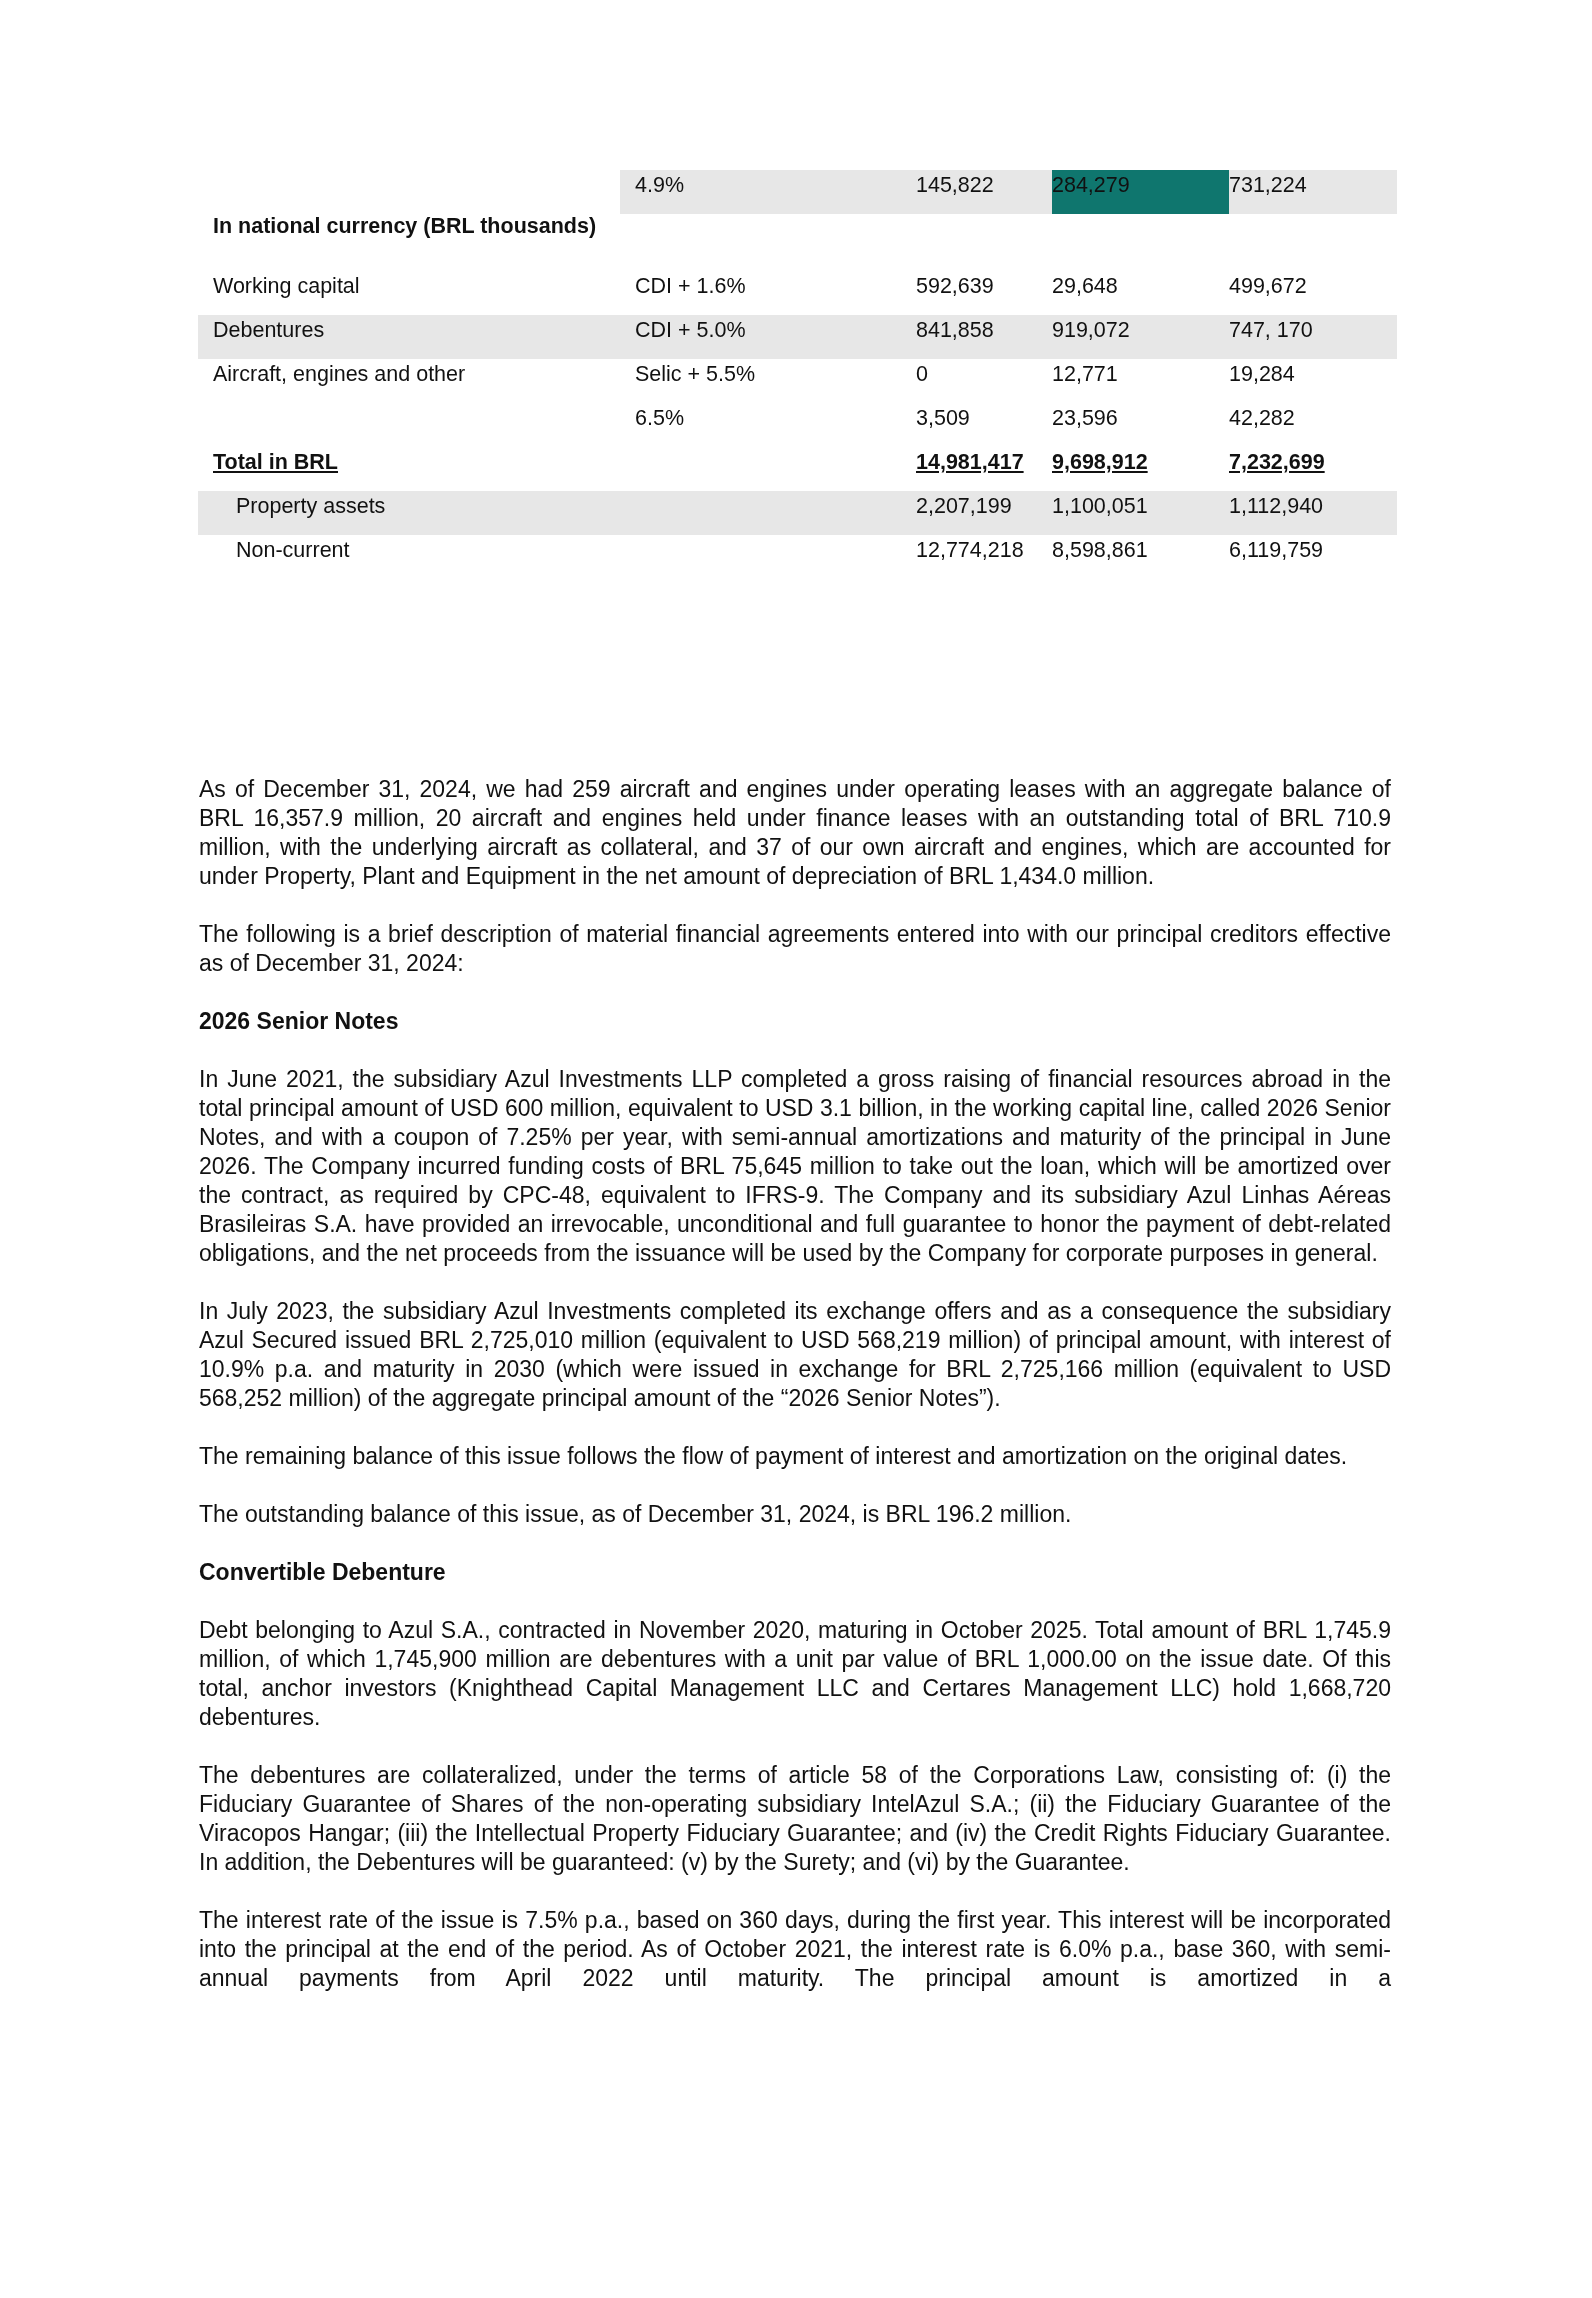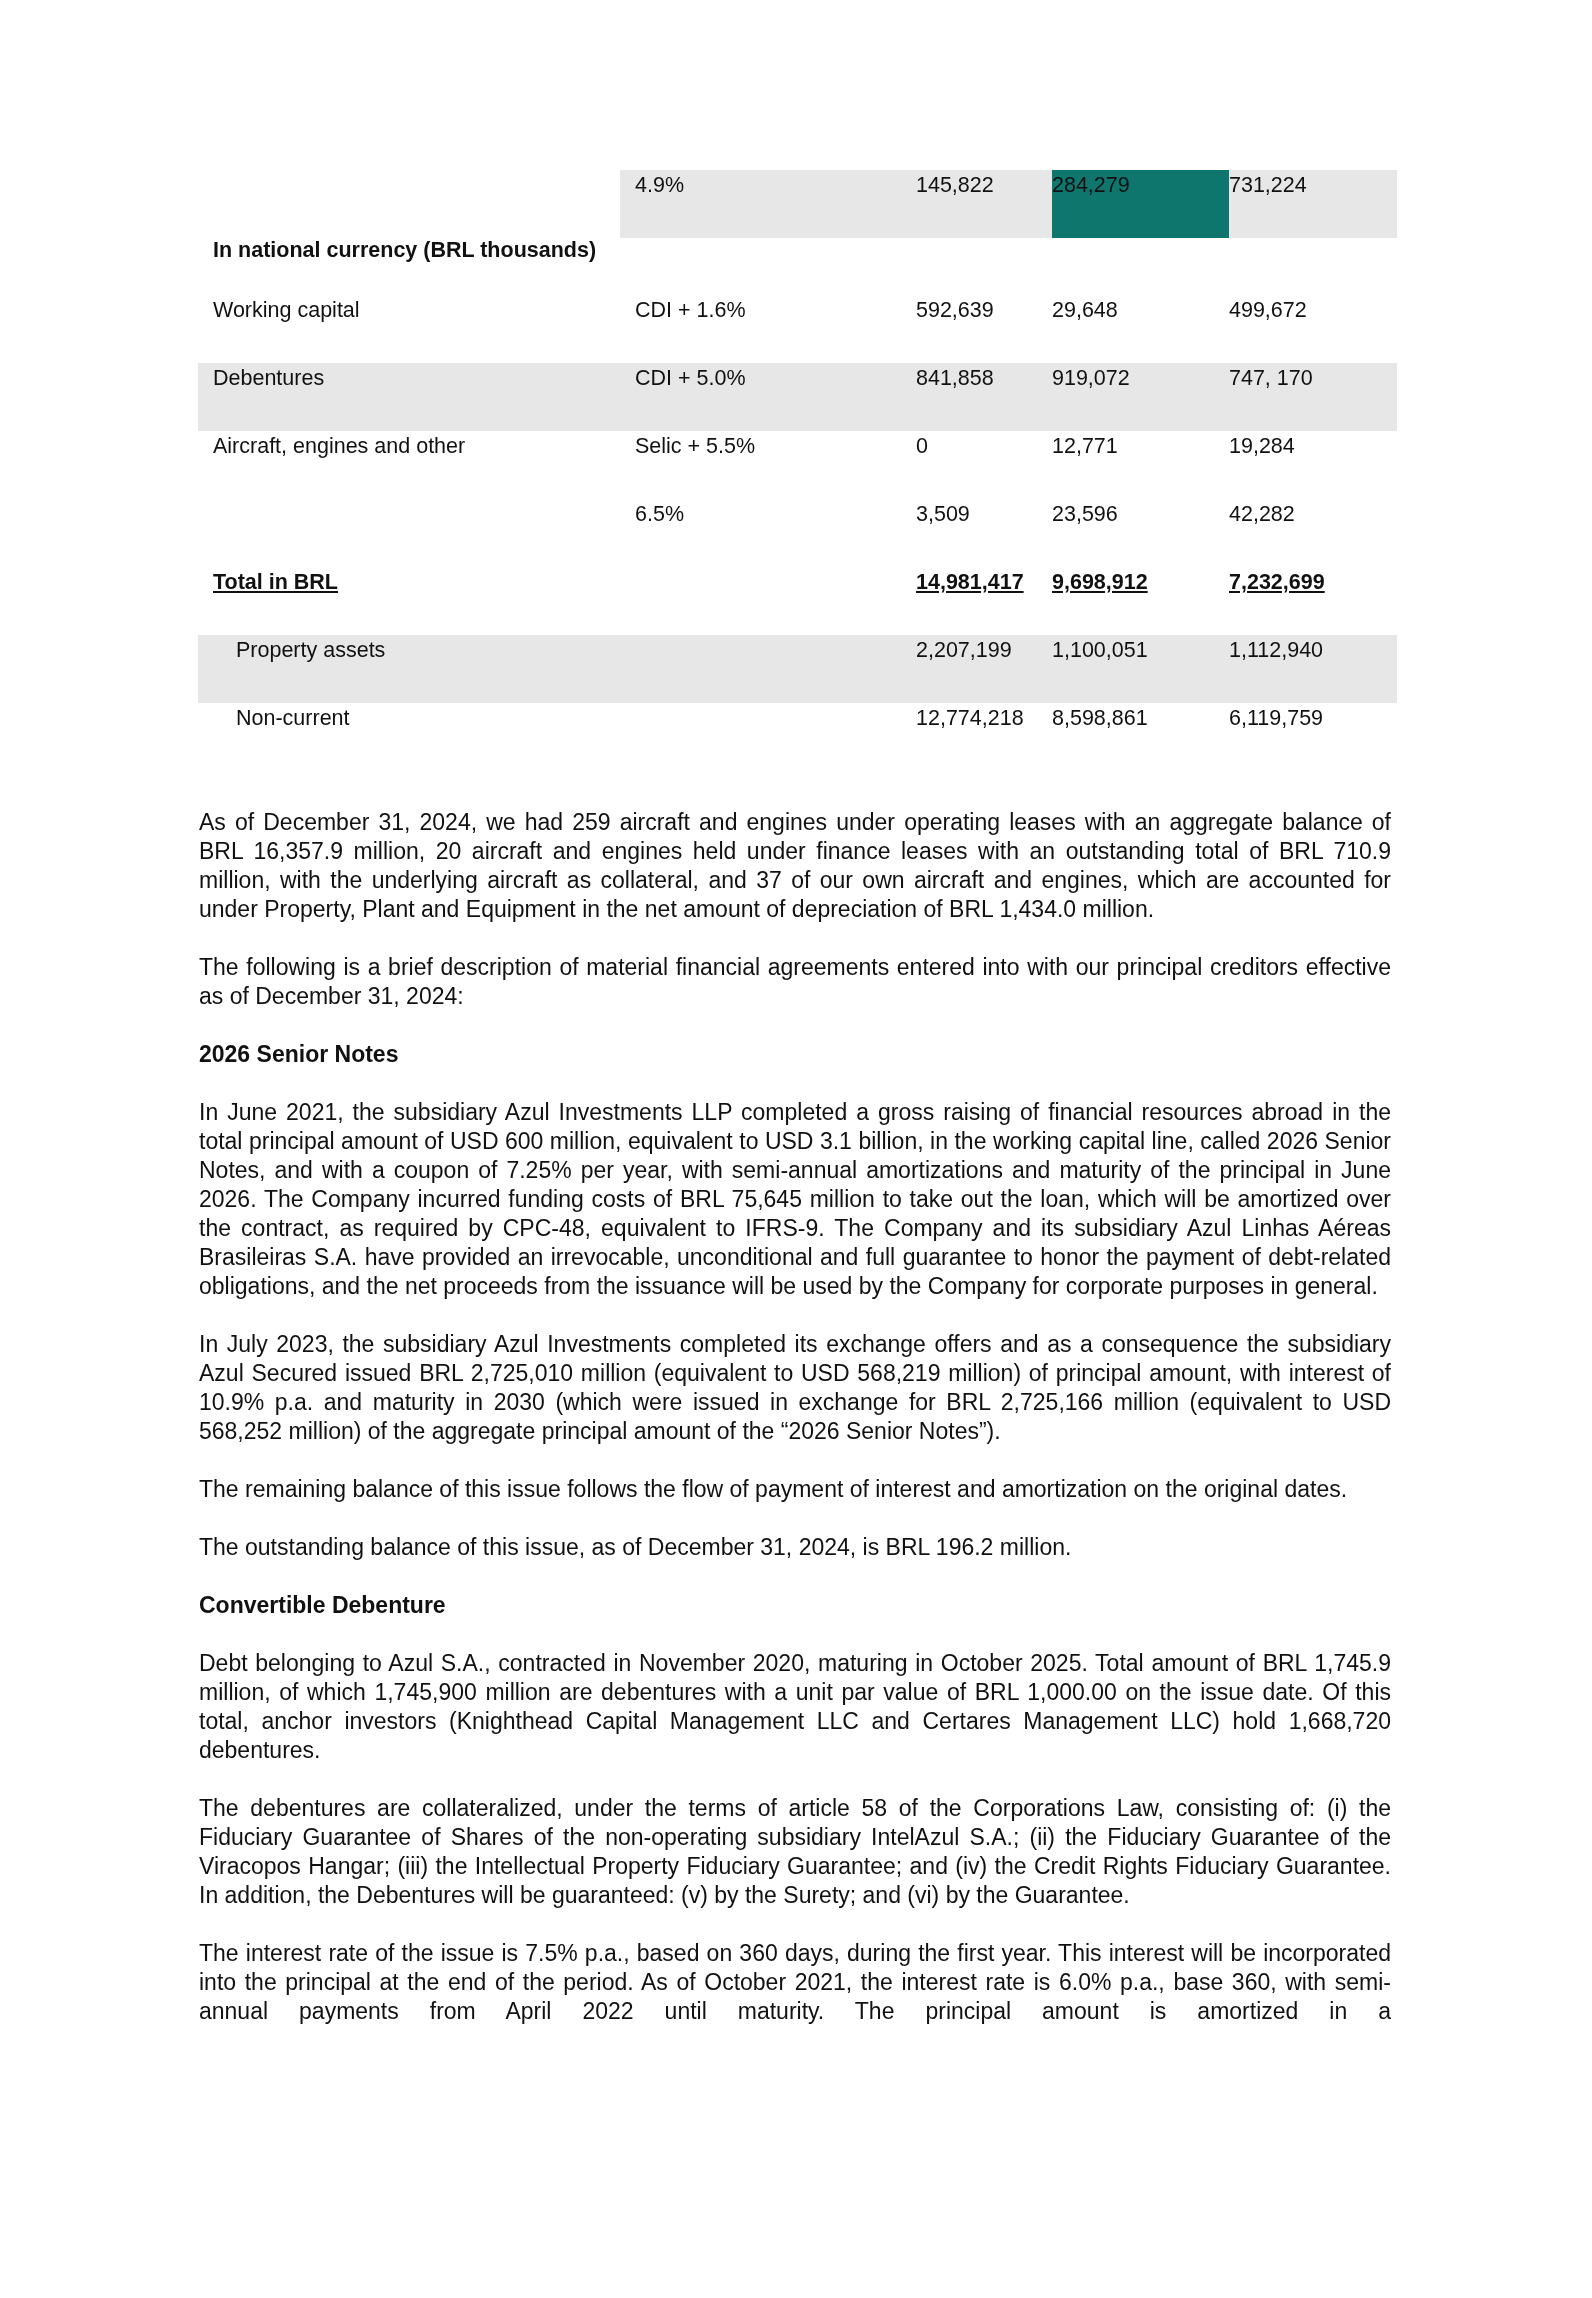--- a/index.html
+++ b/index.html
@@ -29,21 +29,21 @@
       top: 170px;
       width: 1198px;
       border-collapse: collapse;
       table-layout: fixed;
       font-size: 21.5px;
       line-height: 25px;
     }
     .debt-table td {
       padding: 0;
       vertical-align: top;
-      height: 68px;
+      height: 44px;
       box-sizing: border-box;
       padding-top: 2.8px;
       white-space: nowrap;
     }
     .debt-table col.c-label { width: 422px; }
     .debt-table col.c-rate  { width: 296px; }
     .debt-table col.c-v1    { width: 136px; }
     .debt-table col.c-v2    { width: 177px; }
     .debt-table col.c-v3    { width: 150px; }
     .debt-table col.c-pad   { width: 18px; }
@@ -61,21 +61,21 @@
       white-space: normal;
       line-height: 24px;
       padding-top: 0;
     }
     .debt-table tr.section td { height: 57px; }
 
     
     .body-text {
       position: absolute;
       left: 199px;
-      top: 808px;
+      top: 775px;
       width: 1192px;
       font-size: 23px;
       line-height: 29px;
     }
     .body-text p {
       margin: 0 0 29px 0;
       text-align: justify;
     }
     .body-text h3 {
       margin: 0 0 29px 0;

